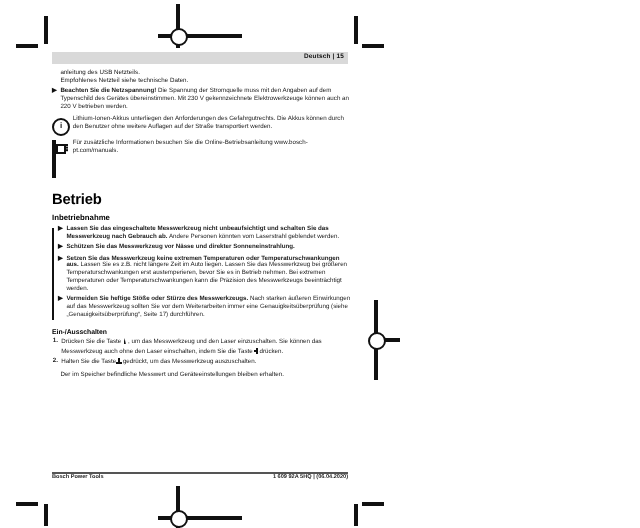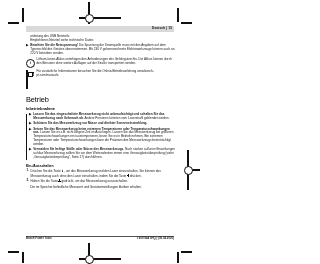--- a/index.html
+++ b/index.html
@@ -63,21 +63,21 @@
             font-size:4px;font-weight:bold;line-height:1;color:#111;}
   .ico-manual{width:8px;height:6.6px;border:.7px solid #111;position:relative;
               background:#fff;}
   .ico-manual:before{content:"";position:absolute;left:1px;top:1px;
               width:3px;height:3.4px;border:.6px solid #111;}
   .ico-manual:after{content:"";position:absolute;left:5px;top:1.4px;
               width:1.8px;height:.6px;background:#111;
               box-shadow:0 1.3px 0 #111,0 2.6px 0 #111;}
 
   
-  .h1{font-size:7.4px;font-weight:normal;line-height:8px;margin:7px 0 0 0;
+  .h1{font-size:7.4px;font-weight:bold;line-height:8px;margin:7px 0 0 0;
       color:#000;letter-spacing:-.1px;}
   .h2{font-size:3.9px;font-weight:bold;line-height:4.4px;margin:3.4px 0 0 0;
       color:#000;}
   .h3{font-size:3.4px;font-weight:bold;line-height:4px;margin:3.6px 0 1px 0;
       color:#000;}
 
   
   .warn{position:relative;padding-left:3px;margin-top:2px;}
   .warn:before{content:"";position:absolute;left:0;top:.5px;bottom:.5px;
                width:.8px;background:#111;}

